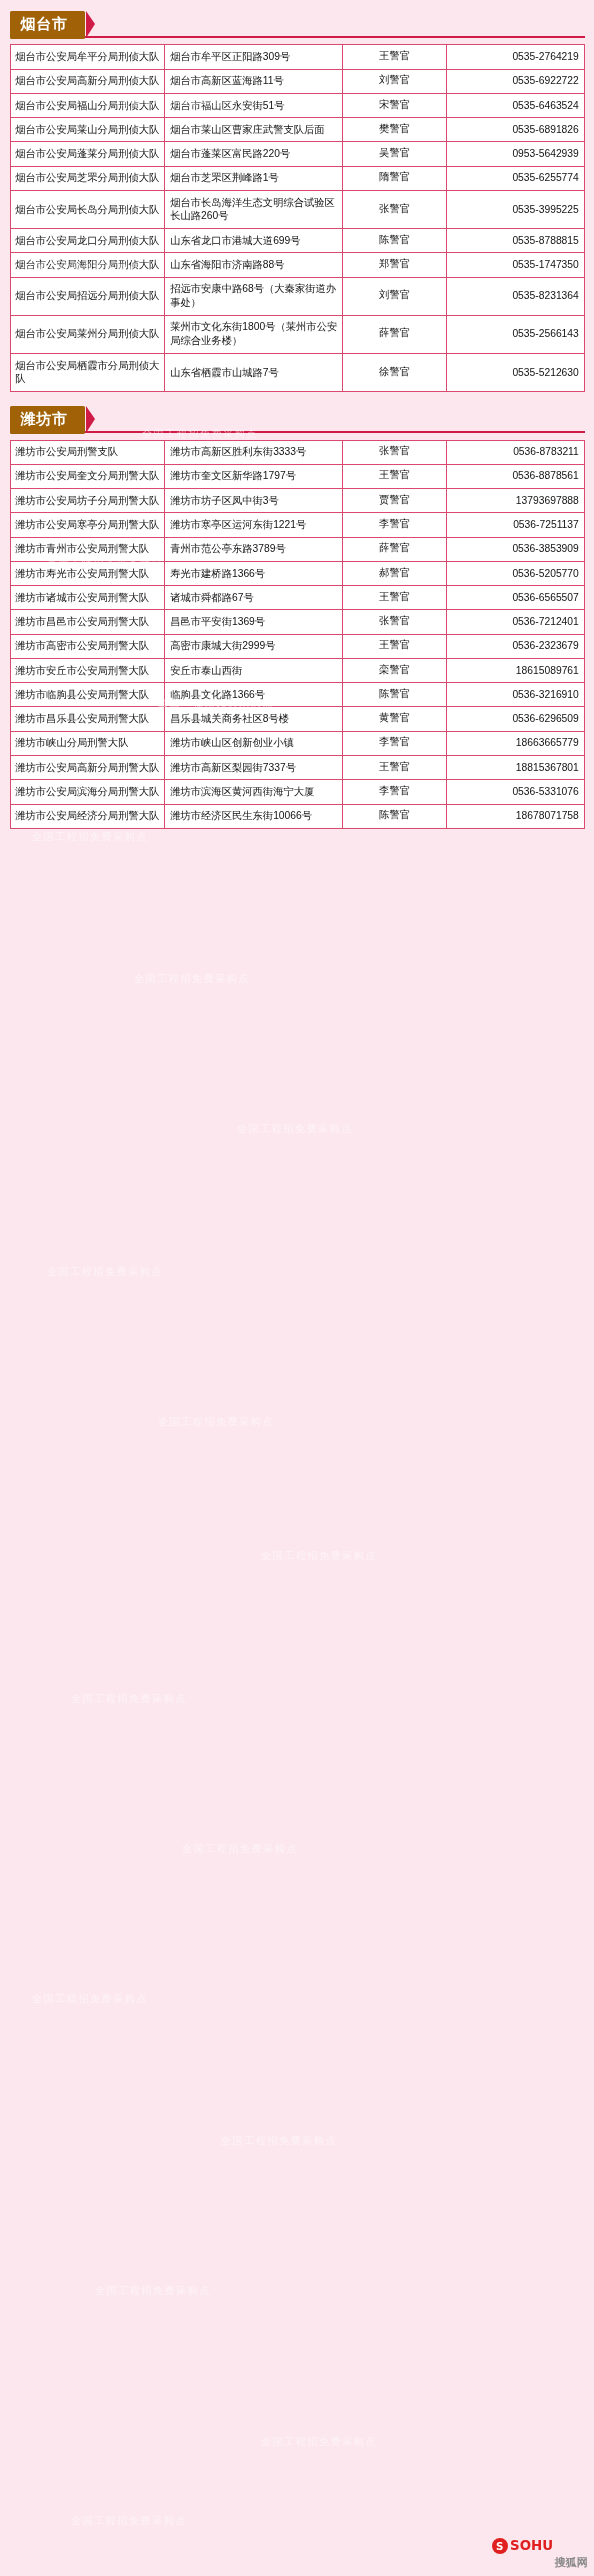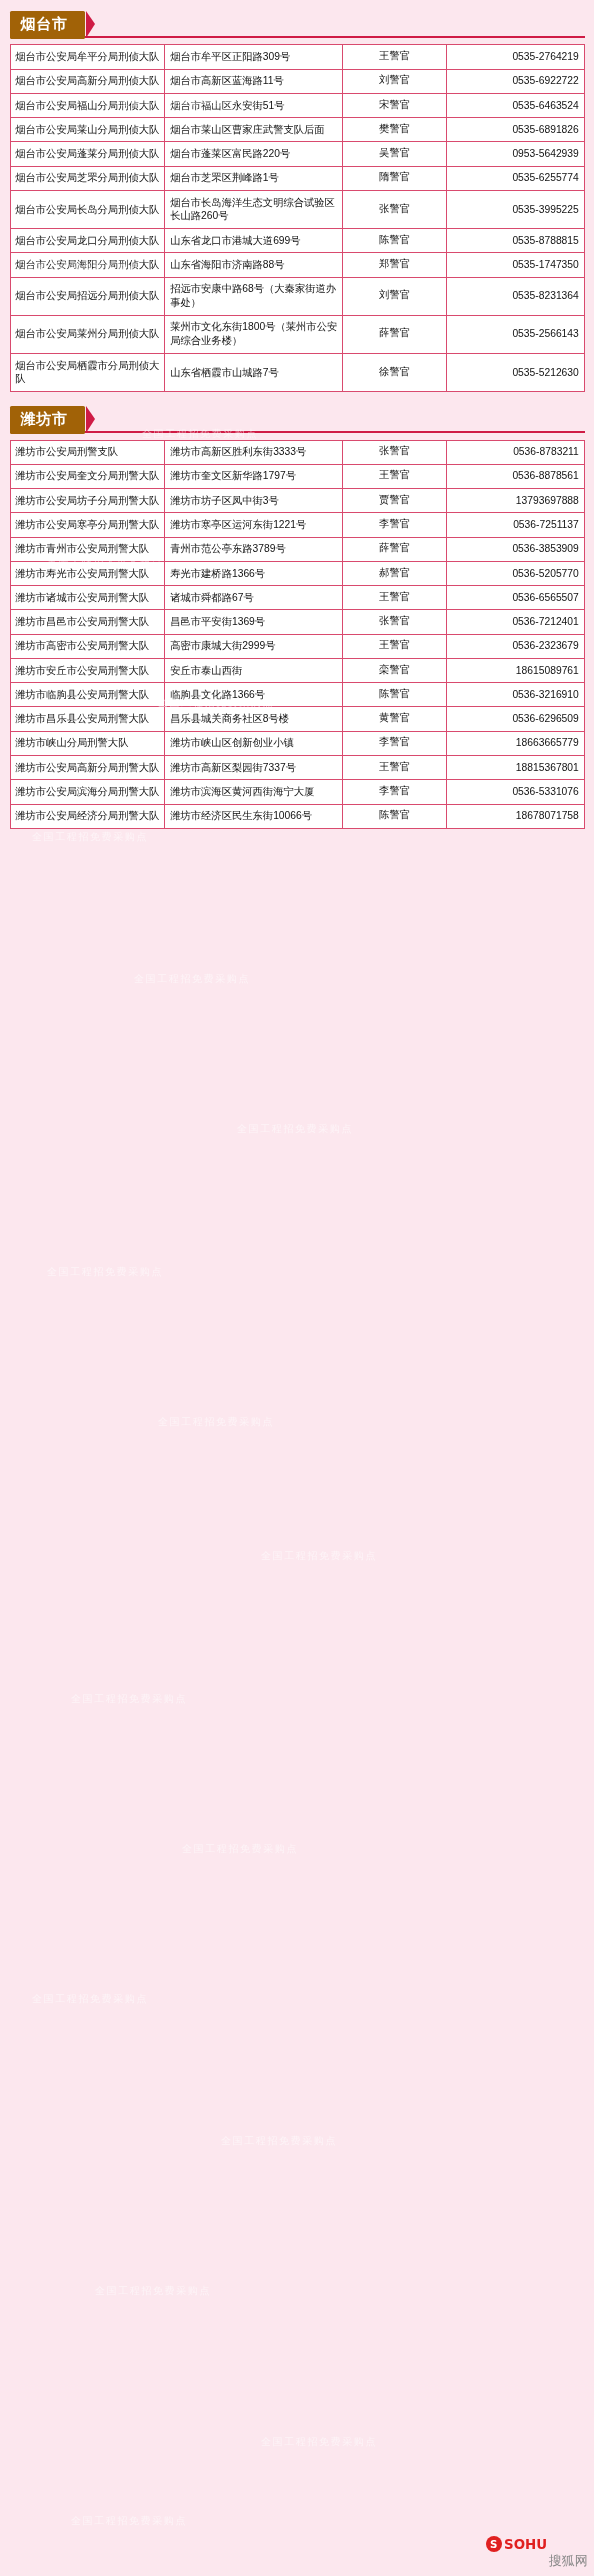--- a/index.html
+++ b/index.html
@@ -108,23 +108,23 @@
     width: 16px; height: 16px;
     border-radius: 50%;
     background: #e02020;
     color:#fff;
     font-size: 10.3px;
     line-height: 16px;
     text-align: center;
     margin-right: 2.4px;
   }
   .logo .sub {
-    font-size: 13px;
+    font-size: 11px;
     color: #888;
-    font-weight: normal;
+    font-weight: bold;
     margin-left: 1.6px;
     align-self: flex-end;
     padding-bottom: 1.6px;
     margin-top: 35px;
   }
 </style>
 </head>
 <body>
 
 <div class="page">

